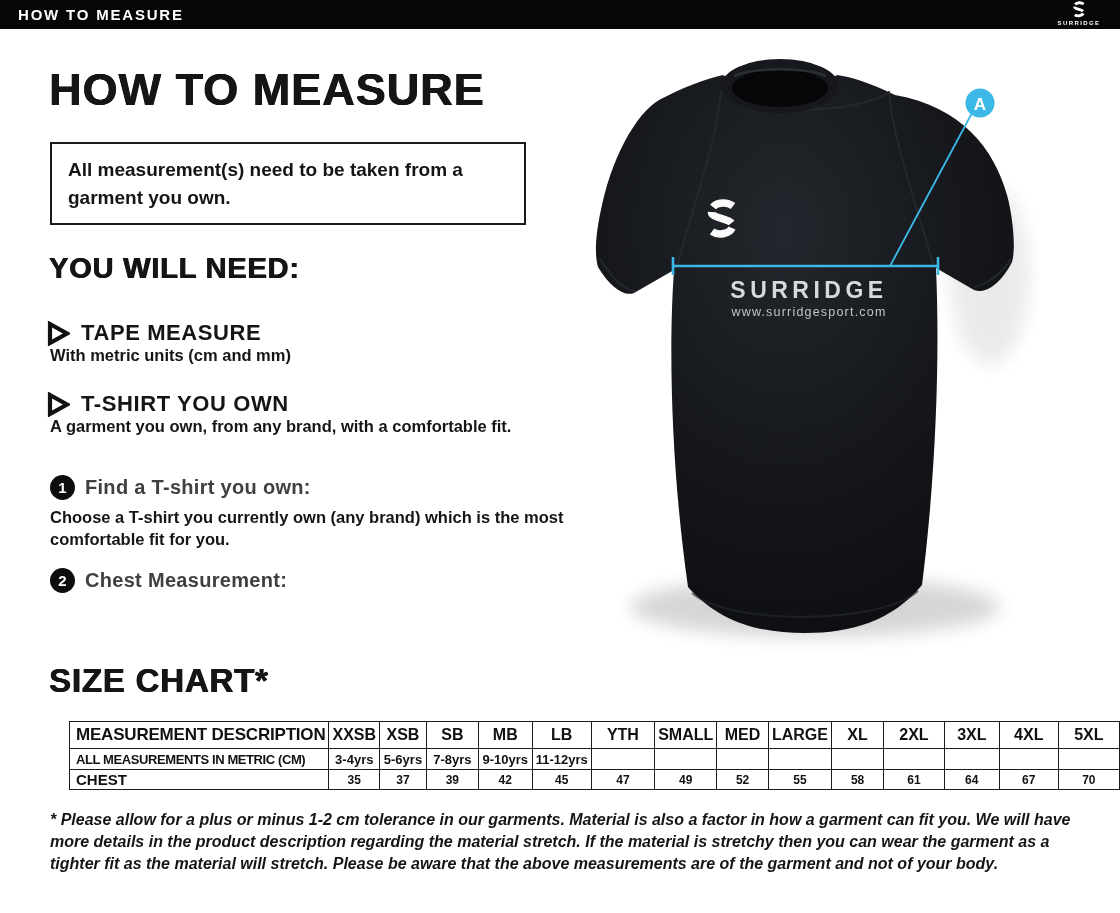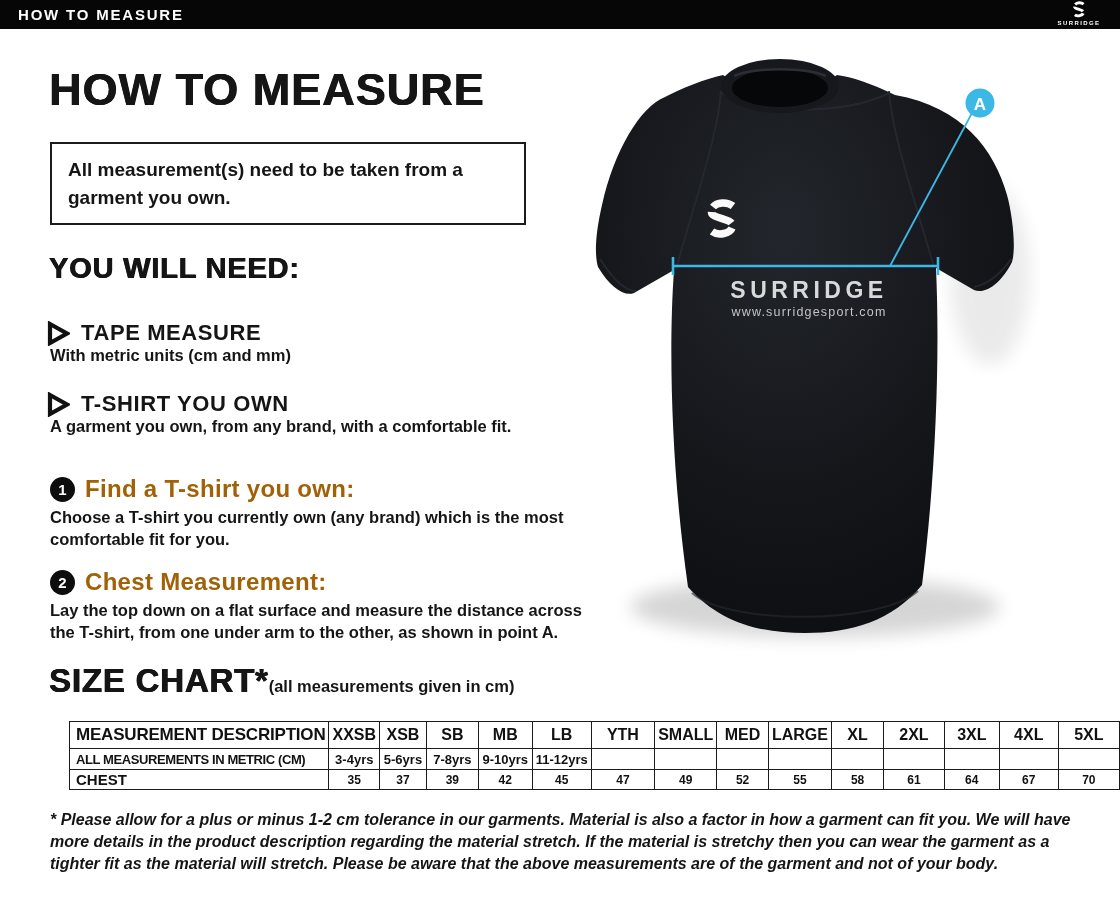--- a/index.html
+++ b/index.html
@@ -35,21 +35,21 @@
   .need-label{font-size:22px; font-weight:bold; letter-spacing:0.6px; color:#151515;}
   .need-desc{position:absolute; left:50px; font-size:16.5px; font-weight:bold; color:#151515;}
   .need-desc-1{top:346px;} .need-desc-2{top:417px;}
   .step{position:absolute; left:50px; display:flex; align-items:center; gap:10px;}
   .step-1{top:475px;} .step-2{top:568px;}
   .step-badge{
     width:25px; height:25px; border-radius:50%; background:#0d0d0d; color:#fff;
     display:flex; align-items:center; justify-content:center;
     font-size:15px; font-weight:bold; flex:0 0 auto;
   }
-  .step-title{font-size:24px; font-weight:bold; letter-spacing:0.3px; color:#a16207;}
+  .step-title{font-size:20px; font-weight:bold; letter-spacing:0.3px; color:#404040;}
   .step-desc{
     position:absolute; left:50px; width:558px; font-size:16.5px; font-weight:bold;
     line-height:1.34; color:#151515;
   }
   .step-desc-1{top:506px;} .step-desc-2{top:599px;}
   .size-heading-row{
     position:absolute; left:49px; top:662px; display:flex; align-items:baseline; 
   }
   .size-heading{font-size:33px; font-weight:bold; letter-spacing:0.8px; color:#151515;}
   .size-subheading{font-size:16.5px; font-weight:bold; color:#151515;}
@@ -124,25 +124,23 @@
   <div class="step step-1">
     <span class="step-badge">1</span>
     <span class="step-title">Find a T-shirt you own:</span>
   </div>
   <div class="step-desc step-desc-1">Choose a T-shirt you currently own (any brand) which is the most comfortable fit for you.</div>
 
   <div class="step step-2">
     <span class="step-badge">2</span>
     <span class="step-title">Chest Measurement:</span>
   </div>
-  <div class="step-desc step-desc-2">Lay the top down on a flat surface and measure the distance across the T-shirt, from one under arm to the other, as shown in point A.</div>
 
   <div class="size-heading-row">
     <span class="size-heading heavy">SIZE CHART*</span>
-    <span class="size-subheading">(all measurements given in cm)</span>
   </div>
 
   <table class="size-table">
     <colgroup>
         <col style="width: 228px;">
         <col style="width: 48px;">
         <col style="width: 47px;">
         <col style="width: 53px;">
         <col style="width: 54px;">
         <col style="width: 55px;">

